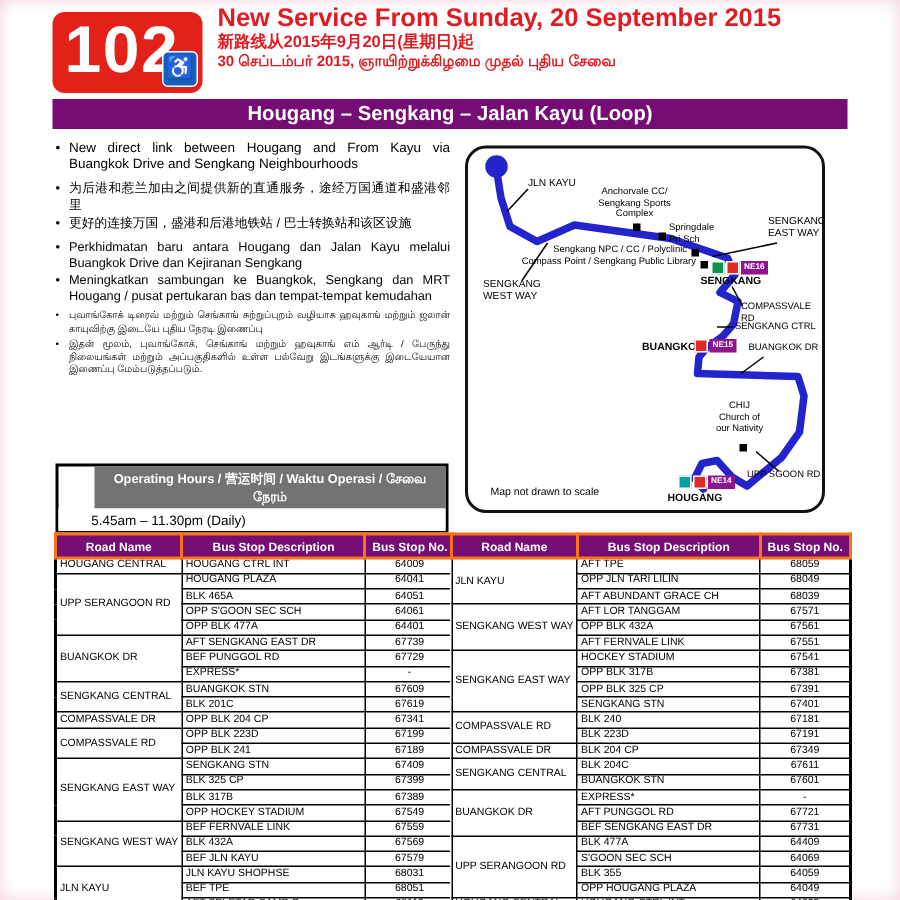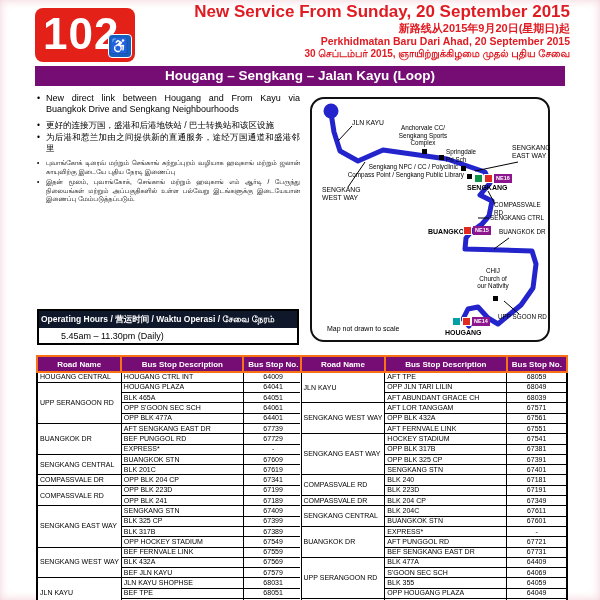--- a/index.html
+++ b/index.html
@@ -3,39 +3,39 @@
 <meta charset="utf-8">
 <style>
   html,body{margin:0;padding:0;background:#fff;}
   .page{position:relative;width:600px;height:600px;overflow:hidden;background:#fff;
         font-family:"Liberation Sans",sans-serif;color:#000;
         box-shadow:inset 0 0 10px rgba(226,150,170,.45);}
   
   .service-box{position:absolute;left:35px;top:8px;width:100px;height:54px;background:#e32119;border-radius:8px;}
   .service-num{position:absolute;left:8px;top:1px;color:#ffffff;font-size:44px;font-weight:bold;letter-spacing:1px;}
   .wheelchair{position:absolute;right:3px;bottom:4px;width:22px;height:22px;background:#1560bd;border:1px solid #fff;border-radius:4px;color:#fff;font-size:15px;line-height:22px;text-align:center;}
-  .hdr-lines{position:absolute;left:145px;right:30px;top:2px;text-align:right;color:#e01b22;}
+  .hdr-lines{position:absolute;left:145px;right:30px;top:2px;text-align:left;color:#e01b22;}
   .hdr-en{font-size:17px;font-weight:bold;line-height:20px;}
   .hdr-zh{font-size:11px;font-weight:bold;line-height:13px;}
   .hdr-ms{font-size:10.5px;font-weight:bold;line-height:12px;}
   .hdr-ta{font-size:10px;font-weight:bold;line-height:13px;}
   .banner{position:absolute;left:35px;right:35px;top:66px;height:20px;background:#750d75;color:#fff;
           font-size:13.5px;font-weight:bold;text-align:center;line-height:20px;}
   
   .bullets{position:absolute;left:36px;top:93px;width:264px;height:214px;overflow:hidden;}
   .bullets ul{margin:0 0 5px 0;padding:0;list-style:none;}
   .bullets li{position:relative;padding-left:10px;text-align:justify;}
   .bullets li::before{content:"\2022";position:absolute;left:1px;top:0;}
   ul.b-en li{font-size:9px;line-height:11px;margin-bottom:1px;}
   ul.b-zh li{font-size:8.5px;line-height:11px;margin-bottom:1px;}
   ul.b-ms li{font-size:8.5px;line-height:10.5px;margin-bottom:1px;}
   ul.b-ta li{font-size:6.5px;line-height:8.5px;margin-bottom:2px;}
   
   .ophours{position:absolute;left:37px;top:309px;width:258px;border:2px solid #000;}
-  .ophours .oph-head{background:#0f172a;color:#fff;font-size:8.5px;font-weight:bold;text-align:left;padding:2.5px 2px;}
+  .ophours .oph-head{background:#737373;color:#fff;font-size:8.5px;font-weight:bold;text-align:center;padding:2.5px 2px;margin-left:24px;}
   .ophours .oph-row{display:flex;background:#fff;}
   .ophours .oph-cell{font-size:9px;text-align:center;padding:2.5px 2px;}
   .oph-loc{width:54%;border-right:2px solid #000;}
   .oph-time{width:46%;margin-left:12px;}
   
   .map-box{position:absolute;left:310px;top:97px;width:236px;height:241px;border:2px solid #111;border-radius:14px;background:#fff;}
   .map-box svg{position:absolute;left:0;top:0;}
   .mlabel{position:absolute;font-size:6.8px;line-height:8px;white-space:pre-line;}
   .mlabel.small{font-size:6.3px;line-height:7.5px;}
   .mlabel.center{text-align:center;}
@@ -62,32 +62,35 @@
 
 <div class="page">
 
   <div class="service-box">
     <div class="service-num">102</div>
     <div class="wheelchair">♿</div>
   </div>
   <div class="hdr-lines">
     <div class="hdr-en">New Service From Sunday, 20 September 2015</div>
     <div class="hdr-zh">新路线从2015年9月20日(星期日)起</div>
-    <div class="hdr-ms">Perkhidmatan Baru Dari Ahad, 20 September 2015</div>
     <div class="hdr-ta">30 செப்டம்பர் 2015, ஞாயிற்றுக்கிழமை முதல் புதிய சேவை</div>
   </div>
   <div class="banner">Hougang – Sengkang – Jalan Kayu (Loop)</div>
 
   <div class="bullets">
     <ul class="b-en" id="bullets-en">
         <li>New direct link between Hougang and From Kayu via Buangkok Drive and Sengkang Neighbourhoods</li>
       </ul>
     <ul class="b-zh" id="bullets-zh">
+        <li>为后港和惹兰加由之间提供新的直通服务，途经万国通道和盛港邻里</li>
         <li>更好的连接万国，盛港和后港地铁站 / 巴士转换站和该区设施</li>
-        <li>为后港和惹兰加由之间提供新的直通服务，途经万国通道和盛港邻里</li>
+      </ul>
+    <ul class="b-ms" id="bullets-ms">
+        <li>Perkhidmatan baru antara Hougang dan Jalan Kayu melalui Buangkok Drive dan Kejiranan Sengkang</li>
+        <li>Meningkatkan sambungan ke Buangkok, Sengkang dan MRT Hougang / pusat pertukaran bas dan tempat-tempat kemudahan</li>
       </ul>
     <ul class="b-ta" id="bullets-ta">
         <li>புவாங்கோக் டிரைவ் மற்றும் செங்காங் சுற்றுப்புறம் வழியாக ஹவுகாங் மற்றும் ஜலான் காயுவிற்கு இடையே புதிய நேரடி இணைப்பு</li>
         <li>இதன் மூலம், புவாங்கோக், செங்காங் மற்றும் ஹவுகாங் எம் ஆர்டி / பேருந்து நிலையங்கள் மற்றும் அப்பகுதிகளில் உள்ள பல்வேறு இடங்களுக்கு இடையேயான இணைப்பு மேம்படுத்தப்படும்.</li>
       </ul>
   </div>
 
   <div class="ophours">
     <div class="oph-head">Operating Hours / 营运时间 / Waktu Operasi / சேவை நேரம்</div>
     <div class="oph-row">

